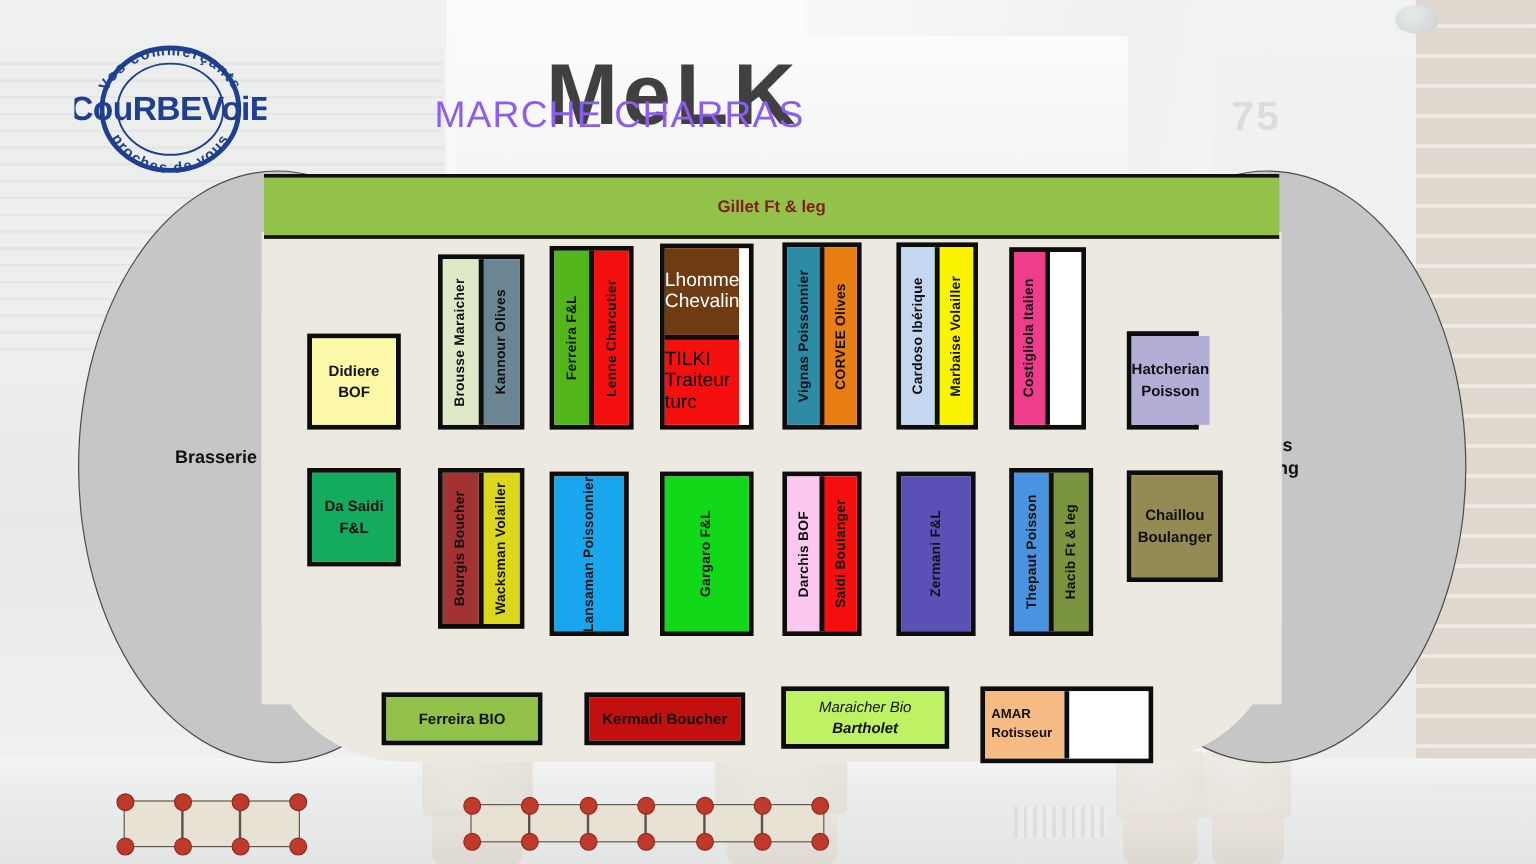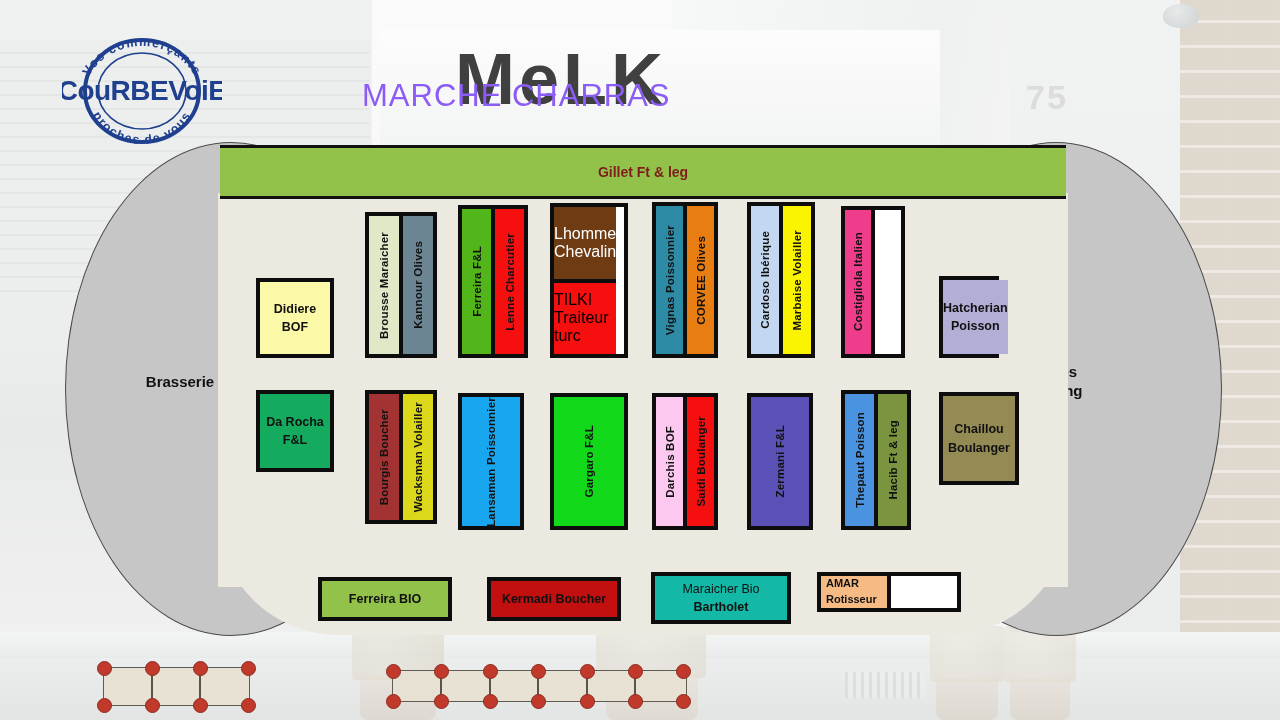--- a/index.html
+++ b/index.html
@@ -223,21 +223,21 @@
               <div>Hatcherian</div>
               <div class="sub">Poisson</div>
             </span>
           </div>
         </div>
       </div>
     <div id="row-bottom">
         <div class="stall" style="left: 196px; top: 245px; width: 78px; height: 82px;">
           <div class="cell" style="background: rgb(20, 171, 95);">
             <span class="htext">
-              <div>Da Rocha</div>
+              <div>Da Saidi</div>
               <div class="sub">F&amp;L</div>
             </span>
           </div>
         </div>
         <div class="stall" style="left: 305px; top: 245px; width: 72px; height: 134px;">
           <div class="cell" style="background: rgb(163, 50, 50);">
             <span class="vtext">Bourgis Boucher</span>
           </div>
           <div class="cell" style="background: rgb(219, 215, 26);">
             <span class="vtext">Wacksman Volailler</span>
@@ -288,28 +288,28 @@
           <div class="cell" style="background: rgb(146, 194, 74);">
             <span class="htext">Ferreira BIO</span>
           </div>
         </div>
         <div class="stall" style="left: 427px; top: 432px; width: 134px; height: 44px;">
           <div class="cell" style="background: rgb(194, 15, 15);">
             <span class="htext">Kermadi Boucher</span>
           </div>
         </div>
         <div class="stall" style="left: 591px; top: 427px; width: 140px; height: 52px;">
-          <div class="cell" style="background: #14b8a6;">
+          <div class="cell" style="background: #bef264; font-style: italic;">
             <span class="htext">
               <div style="font-weight: normal;">Maraicher Bio</div>
               <div class="sub">Bartholet</div>
             </span>
           </div>
         </div>
-        <div class="stall" style="left: 757px; top: 427px; width: 144px; height: 40px;">
+        <div class="stall" style="left: 757px; top: 427px; width: 144px; height: 64px;">
           <div class="cell" style="background: rgb(246, 187, 132); justify-content: flex-start;">
             <span class="htext" style="text-align: left; padding-left: 5px; font-size: 11px;">AMAR<br>Rotisseur</span>
           </div>
           <div class="cell" style="background: rgb(255, 255, 255);">
             <span class="vtext"></span>
           </div>
         </div>
       </div>
   </div>
 

